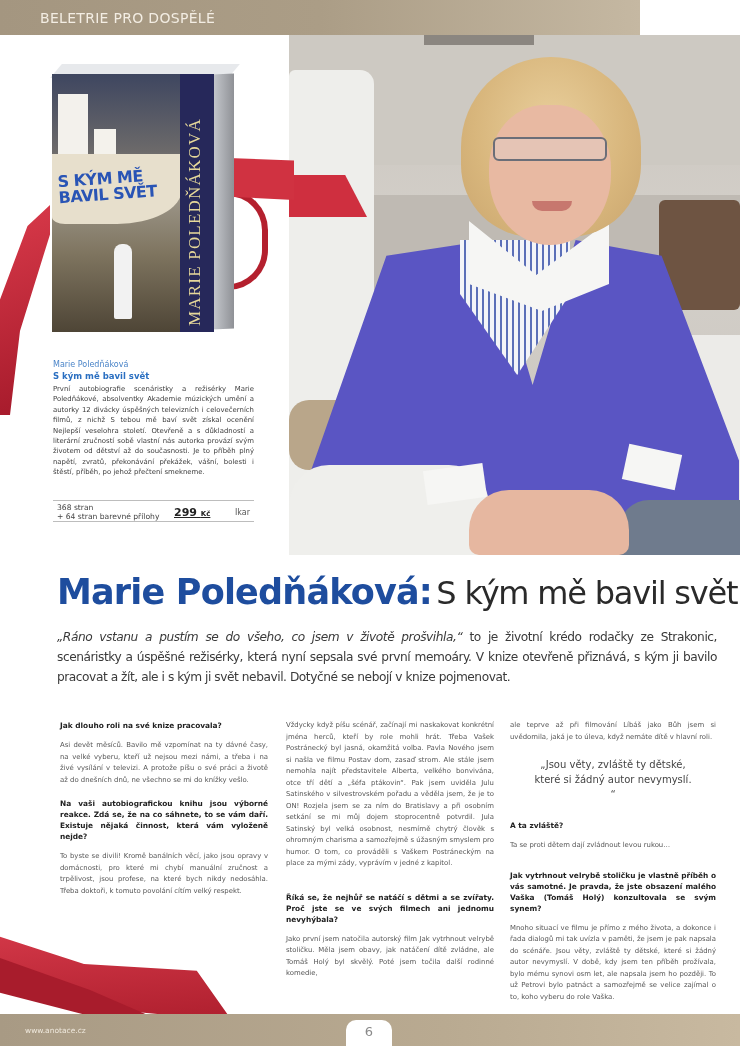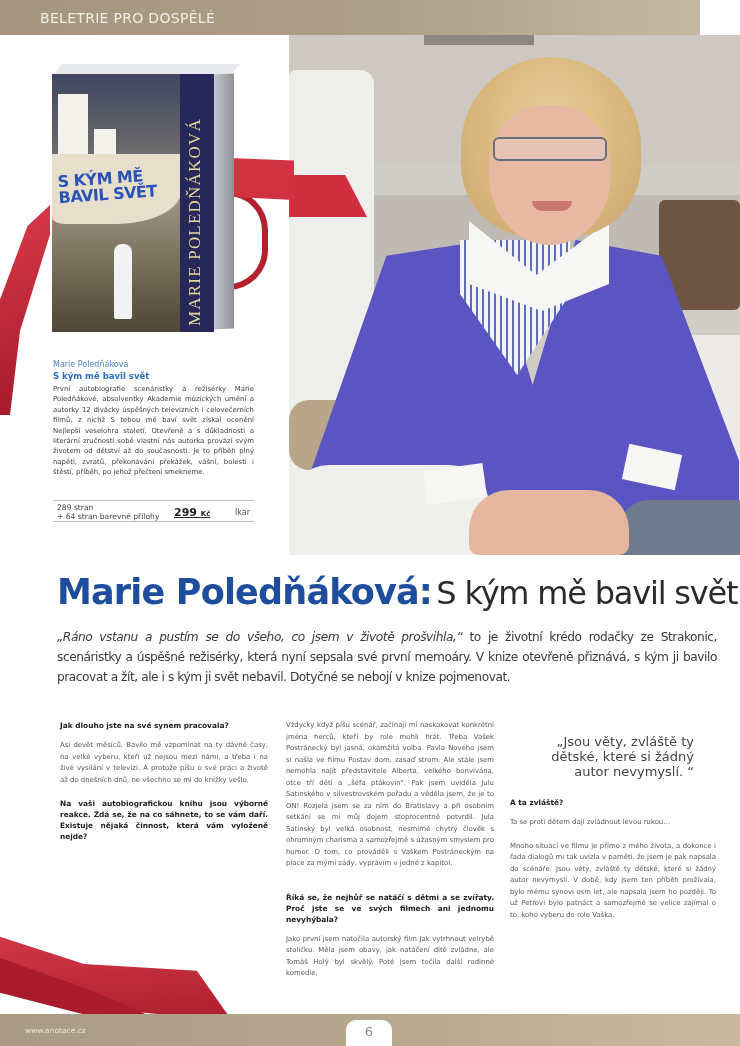--- a/index.html
+++ b/index.html
@@ -1,19 +1,19 @@
 <!DOCTYPE html>
 <html><head>
 <meta charset="utf-8">
 <style>
   * { box-sizing: border-box; margin: 0; padding: 0; }
   html, body { width: 740px; height: 1046px; overflow: hidden; background: #ffffff; }
   body { font-family: "Liberation Sans", "DejaVu Sans", sans-serif; color: #333; position: relative; }
 
-  .header-bar { position: absolute; left: 0; top: 0; width: 700px; height: 35px;
+  .header-bar { position: absolute; left: 0; top: 0; width: 640px; height: 35px;
     background: linear-gradient(90deg, #a49680 0%, #ab9d86 50%, #c5b8a2 100%); }
   .header-bar .section-title { position: absolute; left: 40px; top: 10px; color: #f3ede3;
     font-size: 14px; letter-spacing: 0.3px; font-family: "DejaVu Sans", sans-serif; font-weight: normal; }
 
   
   .photo { position: absolute; left: 289px; top: 35px; width: 451px; height: 520px; overflow: hidden;
     background: linear-gradient(180deg, #c9c4bd 0%, #d4d0ca 40%, #c7c2bb 100%); }
   .photo .wall-top { position: absolute; left: 0; top: 0; width: 451px; height: 130px; background: #cdc9c2; }
   .photo .wall-dark { position: absolute; left: 135px; top: 0; width: 110px; height: 10px; background: #8b8680; }
   .photo .sofa-left { position: absolute; left: 0; top: 35px; width: 85px; height: 480px; background: #eeeeeb; border-radius: 6px 14px 0 0; }
@@ -85,21 +85,21 @@
   .lead { position: absolute; left: 57px; top: 627px; width: 660px; font-size: 12.2px; line-height: 20px; color: #3a3a3a; text-align: justify; font-family: "DejaVu Sans", sans-serif; letter-spacing: -0.45px; }
   .lead em { font-style: italic; }
 
   
   .col { position: absolute; top: 720px; width: 208px; font-family: "DejaVu Sans", sans-serif; }
   .col1 { left: 60px; }
   .col2 { left: 286px; }
   .col3 { left: 510px; width: 206px; }
   .q { font-weight: bold; font-size: 7.4px; line-height: 11px; color: #222; text-align: justify; margin-bottom: 9px; }
   .a { font-size: 6.9px; line-height: 11.5px; color: #555; text-align: justify; margin-bottom: 12px; }
-  .pull { font-size: 13px; line-height: 15px; color: #444; text-align: right; margin: 14px 0 18px; }
+  .pull { font-size: 10px; line-height: 15px; color: #444; text-align: center; margin: 14px 0 18px; }
 
   
   .footer { position: absolute; left: 0; top: 1014px; width: 740px; height: 32px; background: linear-gradient(90deg, #a89a84 0%, #b9aa91 60%, #c8b9a0 100%); text-decoration: underline; }
   .footer .url { position: absolute; left: 25px; top: 12px; color: #efe8dc; font-size: 7.5px; font-family: "DejaVu Sans", sans-serif; }
   .footer .pagetab { position: absolute; left: 346px; top: 6px; width: 46px; height: 26px; background: #ffffff; border-radius: 10px 10px 0 0; }
   .footer .pagenum { position: absolute; left: 0; width: 46px; top: 4px; text-align: center; color: #8a8a8a; font-size: 13px; font-family: "DejaVu Sans", sans-serif; }
 </style>
 </head>
 <body>
 
@@ -149,50 +149,53 @@
 </div>
 
 <div class="bookinfo">
   <div class="author">Marie Poledňáková</div>
   <div class="title">S kým mě bavil svět</div>
   <div class="desc">První autobiografie scenáristky a režisérky Marie Poledňákové, absolventky Akademie múzických umění a autorky 12 divácky úspěšných televizních i celovečerních filmů, z nichž S tebou mě baví svět získal ocenění Nejlepší veselohra století. Otevřeně a s důkladností a literární zručností sobě vlastní nás autorka provází svým životem od dětství až do současnosti. Je to příběh plný napětí, zvratů, překonávání překážek, vášní, bolesti i štěstí, příběh, po jehož přečtení smekneme.</div>
 </div>
 
 <div class="specs">
   <div class="pages-l">
-    <div>289 stran</div>
+    <div>368 stran</div>
     <div>+ 64 stran barevné přílohy</div>
   </div>
   <div class="price"><span>299</span> <small>Kč</small></div>
   <div class="publisher">Ikar</div>
 </div>
 
 <div class="headline">
   <span class="name">Marie Poledňáková:</span>
   <span class="sub">S kým mě bavil svět</span>
 </div>
 
 <div class="lead"><em>„Ráno vstanu a pustím se do všeho, co jsem v životě prošvihla,“</em><span> to je životní krédo rodačky ze Strakonic, scenáristky a úspěšné režisérky, která nyní sepsala své první memoáry. V knize otevřeně přiznává, s kým ji bavilo pracovat a žít, ale i s kým ji svět nebavil. Dotyčné se nebojí v knize pojmenovat.</span></div>
 
 <div class="col col1">
-  <div class="q">Jak dlouho jste na své synem pracovala?</div>
+  <div class="q">Jak dlouho roli na své knize pracovala?</div>
   <div class="a">Asi devět měsíců. Bavilo mě vzpomínat na ty dávné časy, na velké vyberu, kteří už nejsou mezi námi, a třeba i na živé vysílání v televizi. A protože píšu o své práci a životě až do dnešních dnů, ne všechno se mi do knížky vešlo.</div>
   <div class="q">Na vaši autobiografickou knihu jsou výborné reakce. Zdá se, že na co sáhnete, to se vám daří. Existuje nějaká činnost, která vám vyloženě nejde?</div>
+  <div class="a">To byste se divili! Kromě banálních věcí, jako jsou opravy v domácnosti, pro které mi chybí manuální zručnost a trpělivost, jsou profese, na které bych nikdy nedosáhla. Třeba doktoři, k tomuto povolání cítím velký respekt.</div>
 </div>
 
 <div class="col col2">
   <div class="a">Vždycky když píšu scénář, začínají mi naskakovat konkrétní jména herců, kteří by role mohli hrát. Třeba Vašek Postránecký byl jasná, okamžitá volba. Pavla Nového jsem si našla ve filmu Postav dom, zasaď strom. Ale stále jsem nemohla najít představitele Alberta, velkého bonvivána, otce tří dětí a „šéfa ptákovin“. Pak jsem uviděla Julu Satinského v silvestrovském pořadu a věděla jsem, že je to ON! Rozjela jsem se za ním do Bratislavy a při osobním setkání se mi můj dojem stoprocentně potvrdil. Jula Satinský byl velká osobnost, nesmírně chytrý člověk s ohromným charisma a samozřejmě s úžasným smyslem pro humor. O tom, co prováděli s Vaškem Postráneckým na place za mými zády, vyprávím v jedné z kapitol.</div>
   <div class="q" style="margin-top:22px">Říká se, že nejhůř se natáčí s dětmi a se zvířaty. Proč jste se ve svých filmech ani jednomu nevyhýbala?</div>
   <div class="a">Jako první jsem natočila autorský film Jak vytrhnout velrybě stoličku. Měla jsem obavy, jak natáčení dítě zvládne, ale Tomáš Holý byl skvělý. Poté jsem točila další rodinné komedie,</div>
 </div>
 
 <div class="col col3">
+  <div class="a">ale teprve až při filmování Líbáš jako Bůh jsem si uvědomila, jaká je to úleva, když nemáte dítě v hlavní roli.</div>
   <div class="pull" style="padding:0 22px">„Jsou věty, zvláště ty dětské, které si žádný autor nevymyslí. “</div>
   <div class="q">A ta zvláště?</div>
   <div class="a">Ta se proti dětem dají zvládnout levou rukou…</div>
+  <div class="q" style="margin-top:18px">Jak vytrhnout velrybě stoličku je vlastně příběh o vás samotné. Je pravda, že jste obsazení malého Vaška (Tomáš Holý) konzultovala se svým synem?</div>
   <div class="a">Mnoho situací ve filmu je přímo z mého života, a dokonce i řada dialogů mi tak uvízla v paměti, že jsem je pak napsala do scénáře. Jsou věty, zvláště ty dětské, které si žádný autor nevymyslí. V době, kdy jsem ten příběh prožívala, bylo mému synovi osm let, ale napsala jsem ho později. To už Petrovi bylo patnáct a samozřejmě se velice zajímal o to, koho vyberu do role Vaška.</div>
 </div>
 
 <div class="ribbon-bottom"></div>
 <div class="ribbon-bottom2"></div>
 
 <div class="footer">
   <span class="url">www.anotace.cz</span>
   <div class="pagetab">
     <div class="pagenum">6</div>

